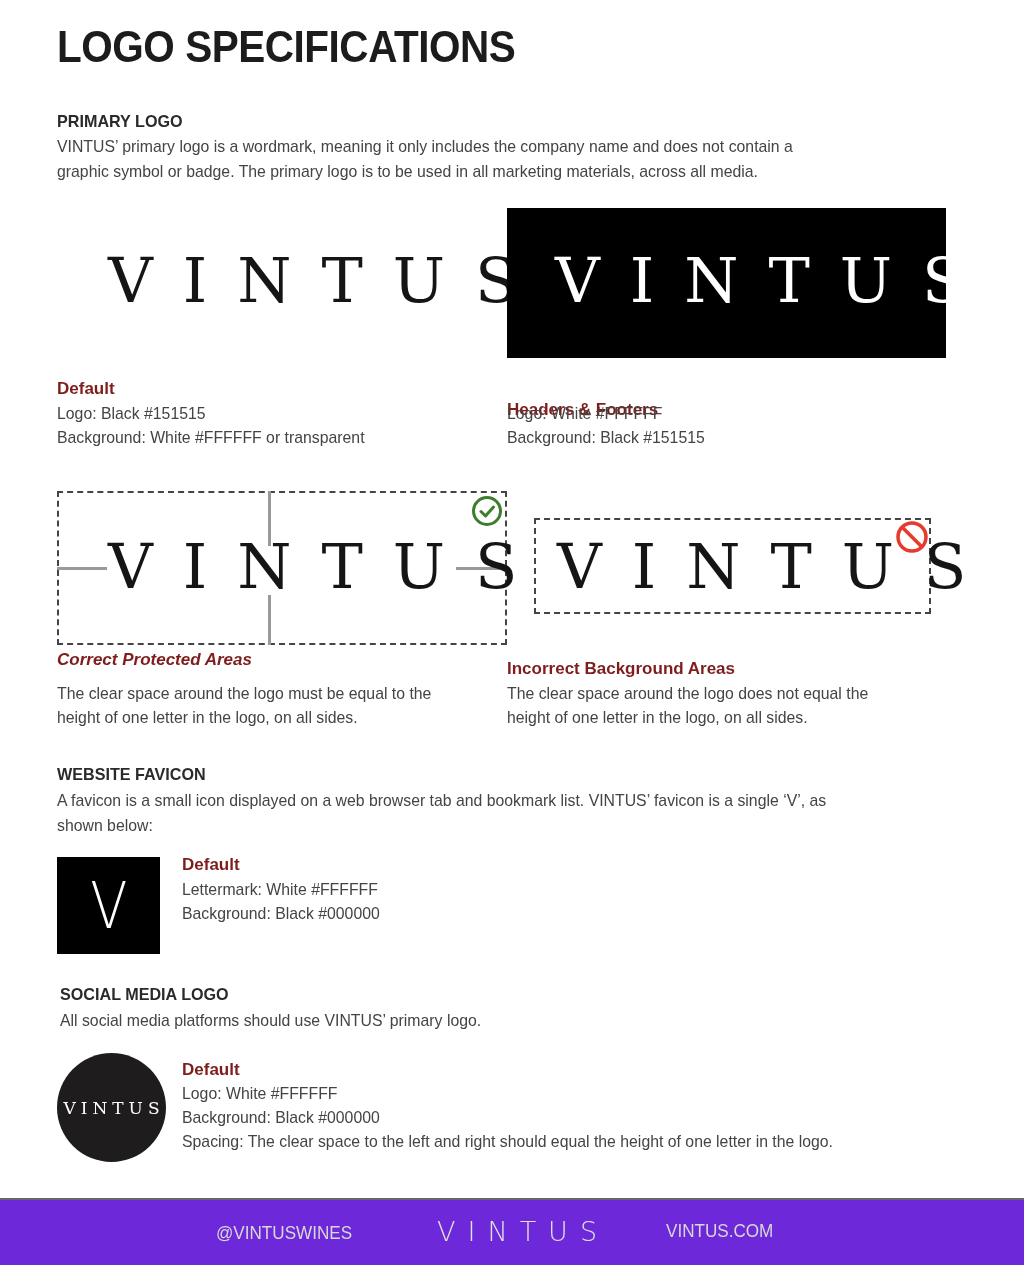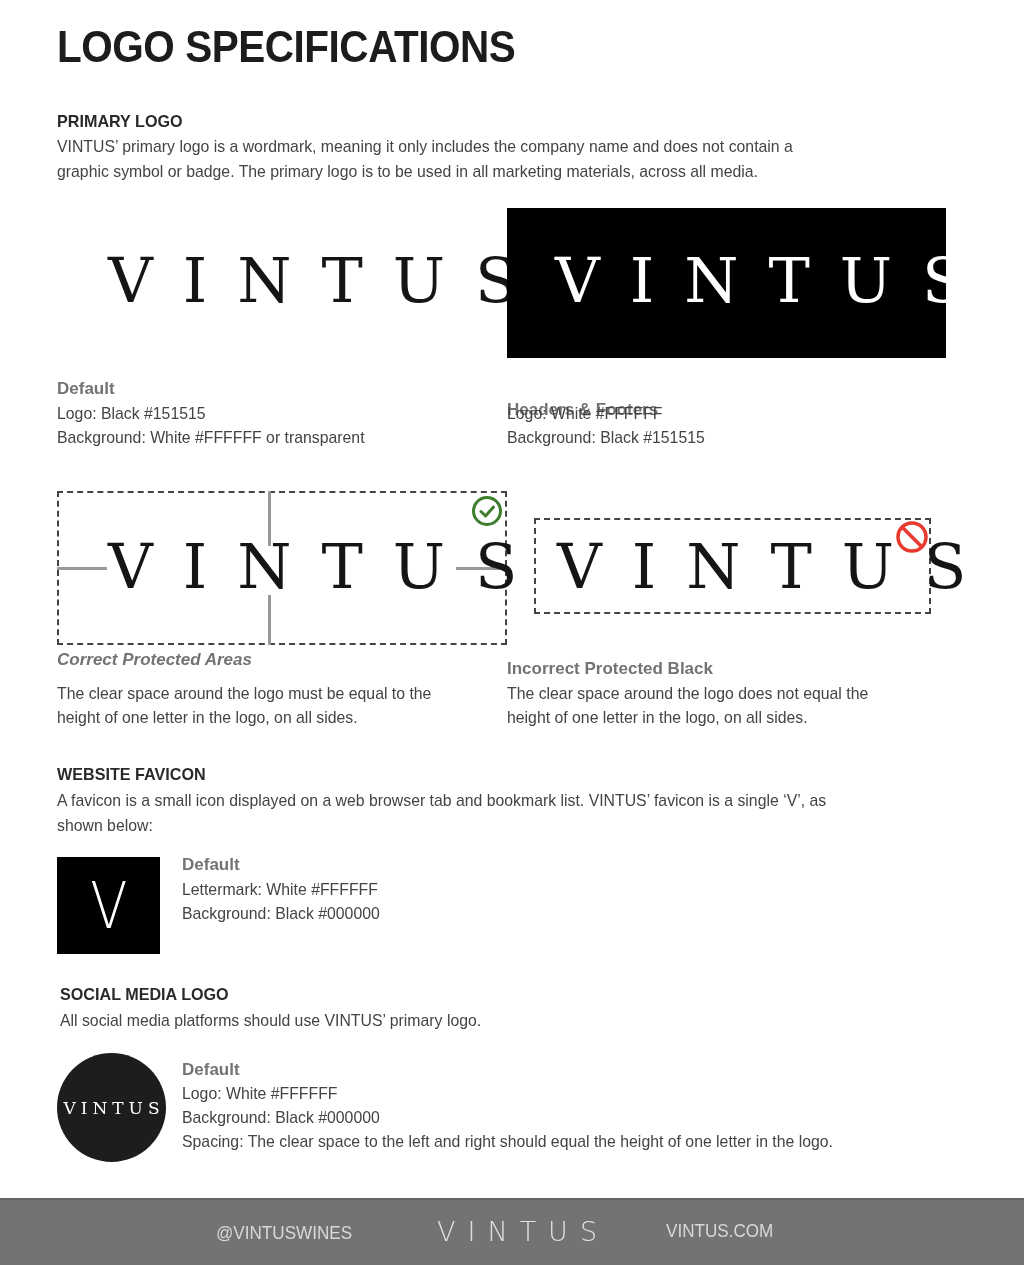--- a/index.html
+++ b/index.html
@@ -2,30 +2,30 @@
 <html><head>
 <meta charset="utf-8">
 <style>
   * { box-sizing: border-box; margin: 0; padding: 0; }
   html, body { width: 1024px; height: 1265px; background: #ffffff; overflow: hidden; }
   body { position: relative; font-family: "Liberation Sans", sans-serif; color: #3a3a3a; }
   .abs { position: absolute; }
   .title { left: 57px; top: 22px; font-size: 44px; font-weight: bold; color: #1c1c1c; letter-spacing: -0.5px; transform: scaleX(0.92); transform-origin: left; }
   .h2 { font-size: 17px; font-weight: bold; color: #2a2a2a; transform: scaleX(0.95); transform-origin: left; }
   .p { font-size: 17px; line-height: 24.5px; color: #444; transform: scaleX(0.93); transform-origin: left; white-space: nowrap; }
-  .cap-title { font-size: 17px; font-weight: bold; color: #737373; }
+  .cap-title { font-size: 17px; font-weight: bold; color: #7f1d1d; }
   .wordmark { font-family: "DejaVu Serif", serif; font-weight: normal; letter-spacing: 30px; white-space: nowrap; }
   .logo-default { left: 108px; top: 244px; font-size: 62px; color: #151515; }
   .logo-dark-box { left: 507px; top: 208px; width: 439px; height: 150px; background: #000; }
   .logo-dark { left: 555px; top: 244px; font-size: 62px; color: #fff; }
   .dashed { border: 2px dashed #444; }
   .gray-line { background: #999; }
   .favicon { left: 57px; top: 857px; width: 103px; height: 97px; background: #000; display: flex; align-items: center; justify-content: center; }
   .social-circle { left: 57px; top: 1053px; width: 109px; height: 109px; border-radius: 50%; background: #1e1c1c; display: flex; align-items: center; justify-content: center; }
-  .footer { left: 0; top: 1198px; width: 1024px; height: 67px; background: #737373; border-top: 2px solid #666; }
+  .footer { left: 0; top: 1198px; width: 1024px; height: 67px; background: #6d28d9; border-top: 2px solid #666; }
   .footer-text { color: #d8d8d8; font-size: 19px; top: 22px; transform: scaleX(0.9); transform-origin: left; }
 </style>
 </head>
 <body>
 
 <h1 class="abs title">LOGO SPECIFICATIONS</h1>
 
 <div class="abs h2" style="left:57px; top:112px;">PRIMARY LOGO</div>
 <div class="abs p" style="left:57px; top:135px;">VINTUS’ primary logo is a wordmark, meaning it only includes the company name and does not contain a</div>
 <div class="abs p" style="left:57px; top:160px;">graphic symbol or badge. The primary logo is to be used in all marketing materials, across all media.</div>
@@ -61,21 +61,21 @@
   <svg width="34" height="34" viewBox="0 0 34 34">
       <circle cx="17" cy="17" r="14" fill="#fff" stroke="#e8392e" stroke-width="3.5"></circle>
       <line x1="8" y1="8" x2="26" y2="26" stroke="#e8392e" stroke-width="3.5"></line>
     </svg>
 </div>
 
 <div class="abs cap-title" style="left:57px; top:650px;font-style:italic;">Correct Protected Areas</div>
 <div class="abs p" style="left:57px; top:682px;">The clear space around the logo must be equal to the</div>
 <div class="abs p" style="left:57px; top:706px;">height of one letter in the logo, on all sides.</div>
 
-<div class="abs cap-title" style="left:507px; top:659px;">Incorrect Protected Black</div>
+<div class="abs cap-title" style="left:507px; top:659px;">Incorrect Background Areas</div>
 <div class="abs p" style="left:507px; top:682px;">The clear space around the logo does not equal the</div>
 <div class="abs p" style="left:507px; top:706px;">height of one letter in the logo, on all sides.</div>
 
 <div class="abs h2" style="left:57px; top:765px;">WEBSITE FAVICON</div>
 <div class="abs p" style="left:57px; top:789px;">A favicon is a small icon displayed on a web browser tab and bookmark list. VINTUS’ favicon is a single ‘V’, as</div>
 <div class="abs p" style="left:57px; top:814px;">shown below:</div>
 
 <div class="abs favicon">
   <span style="font-family:'DejaVu Sans', sans-serif; font-weight:200; font-size:64px; color:#fff; transform:scaleX(0.85);">V</span>
 </div>

